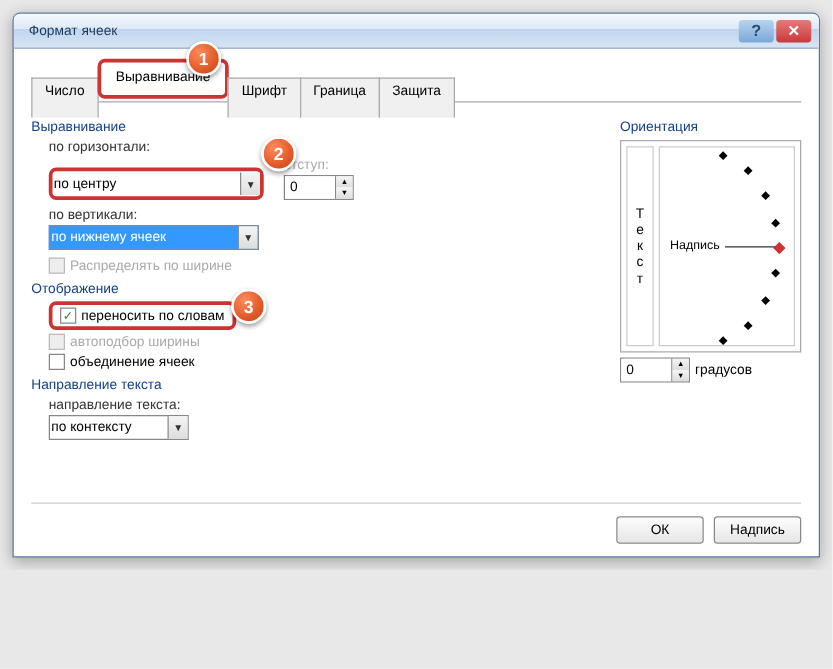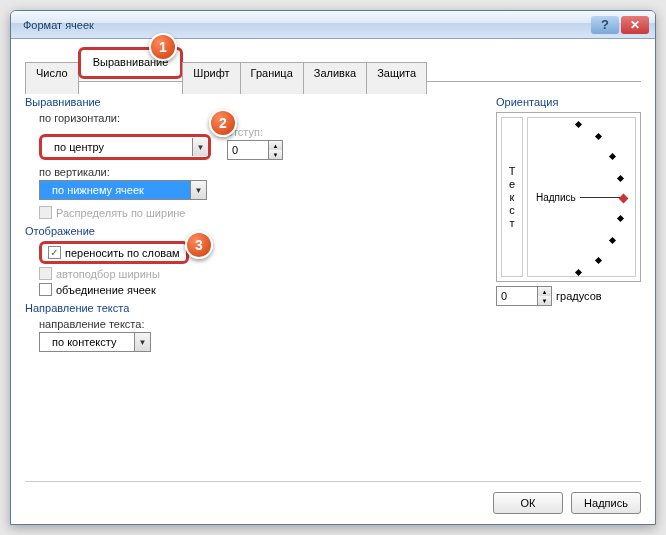--- a/index.html
+++ b/index.html
@@ -1,36 +1,36 @@
 <!DOCTYPE html>
 <html><head>
 <meta charset="utf-8">
 <style>
 *{box-sizing:border-box;margin:0;padding:0;font-family:"Segoe UI",Tahoma,sans-serif;font-size:11px}
 body{background:#e8e8e8;padding:10px}
-.window{width:646px;height:515px;background:#fff;border:1px solid #5a7aa0;border-radius:6px 6px 0 0;box-shadow:0 3px 12px rgba(0,0,0,.3);position:relative;overflow:hidden}
+.window{width:646px;height:436px;background:#fff;border:1px solid #5a7aa0;border-radius:6px 6px 0 0;box-shadow:0 3px 12px rgba(0,0,0,.3);position:relative;overflow:hidden}
 .titlebar{height:28px;background:linear-gradient(to bottom,#f5f9fd 0%,#dde9f7 45%,#c0d5ee 46%,#d7e5f5 100%);display:flex;align-items:center;padding:0 6px;border-bottom:1px solid #8ba3c1}
 .title{flex:1;color:#1a3a5c;padding-left:6px}
 .winbtns{display:flex;gap:2px}
 .winbtn{width:28px;height:18px;border-radius:3px;display:flex;align-items:center;justify-content:center;color:#fff;font-weight:bold;cursor:pointer}
 .winbtn.help{background:linear-gradient(to bottom,#b8d4f0,#7aa8d8);color:#2a4a6a;font-size:13px}
 .winbtn.close{background:linear-gradient(to bottom,#e67a7a,#c83a3a);font-size:12px}
 .content{padding:10px 14px;position:relative;height:calc(100% - 28px);display:flex;flex-direction:column}
 .tabs{display:flex;border-bottom:1px solid #aaa;margin-bottom:8px}
 .tab{padding:4px 10px;border:1px solid #aaa;border-bottom:none;background:#f0f0f0;margin-right:-1px;cursor:pointer;position:relative;top:13px}
 .tab.hl{border:3px solid #c33;border-radius:6px;padding:6px 12px 8px;top:-2px;background:#fff}
 .main{flex:1;display:flex;gap:20px}
 .left{flex:1}
 .right{width:145px}
 .group-lbl{color:#15428b;margin:6px 0 4px}
 .sub{margin-left:14px}
 .lbl{color:#333;margin-bottom:2px}
 .combo{display:inline-flex;align-items:center;border:1px solid #888;background:#fff;height:20px}
 .combo.sel{background:#3399ff;color:#fff}
-.combo span{padding:0 12px;flex:1}
+.combo span{padding:0 1px;flex:1}
 .combo .dd{width:16px;height:18px;border-left:1px solid #888;background:linear-gradient(to bottom,#f5f5f5,#ddd);display:flex;align-items:center;justify-content:center;font-size:8px;color:#333}
 .combo.hl{border:3px solid #c33;border-radius:6px;height:26px}
 .spin{display:inline-flex;border:1px solid #888;height:20px}
 .spin input{width:40px;border:none;padding:0 4px;outline:none}
 .spin .arrs{width:14px;border-left:1px solid #888;display:flex;flex-direction:column}
 .spin .arrs div{flex:1;background:linear-gradient(to bottom,#f5f5f5,#ddd);font-size:6px;display:flex;align-items:center;justify-content:center}
 .cb-row{display:flex;align-items:center;gap:4px;margin:3px 0}
 .cb{width:13px;height:13px;border:1px solid #888;background:#fff;display:flex;align-items:center;justify-content:center;font-size:10px;color:#2a7a2a}
 .cb.dis{background:#eee;border-color:#bbb}
 .cb-lbl.dis{color:#aaa}
@@ -64,21 +64,20 @@
 
     <div class="marker" style="top:-6px;left:138px">1</div>
     <div class="marker" style="top:70px;left:198px">2</div>
     <div class="marker" style="top:192px;left:174px">3</div>
 
     <div class="tabs">
       <div class="tab">Число</div>
       <div class="tab hl">Выравнивание</div>
       <div class="tab">Шрифт</div>
       <div class="tab">Граница</div>
-      <div class="tab">Заливка</div>
       <div class="tab">Защита</div>
     </div>
 
     <div class="main">
       <div class="left">
 
         <div class="group-lbl">Выравнивание</div>
         <div class="sub">
           <div class="lbl">по горизонтали:</div>
           <div style="display:flex;align-items:flex-end;gap:0">

